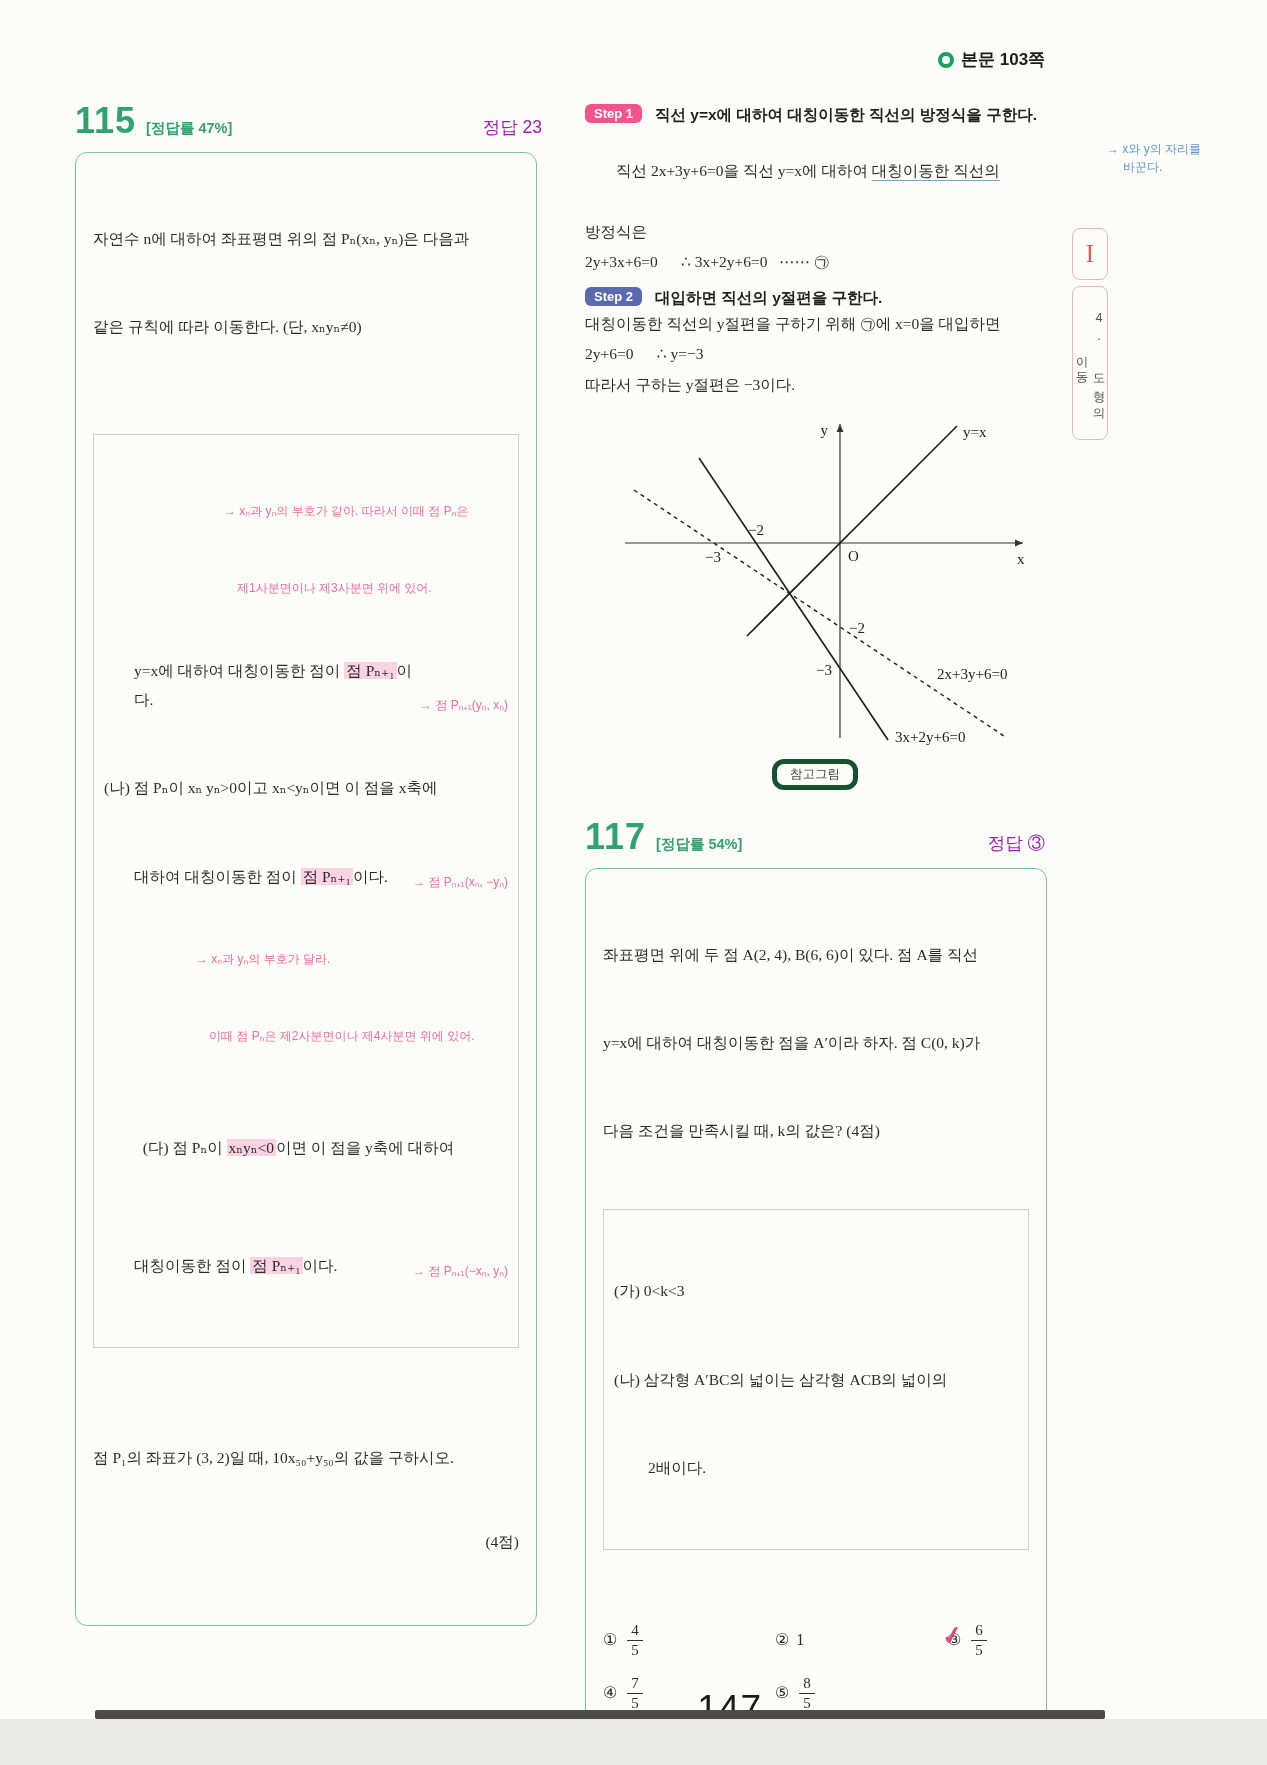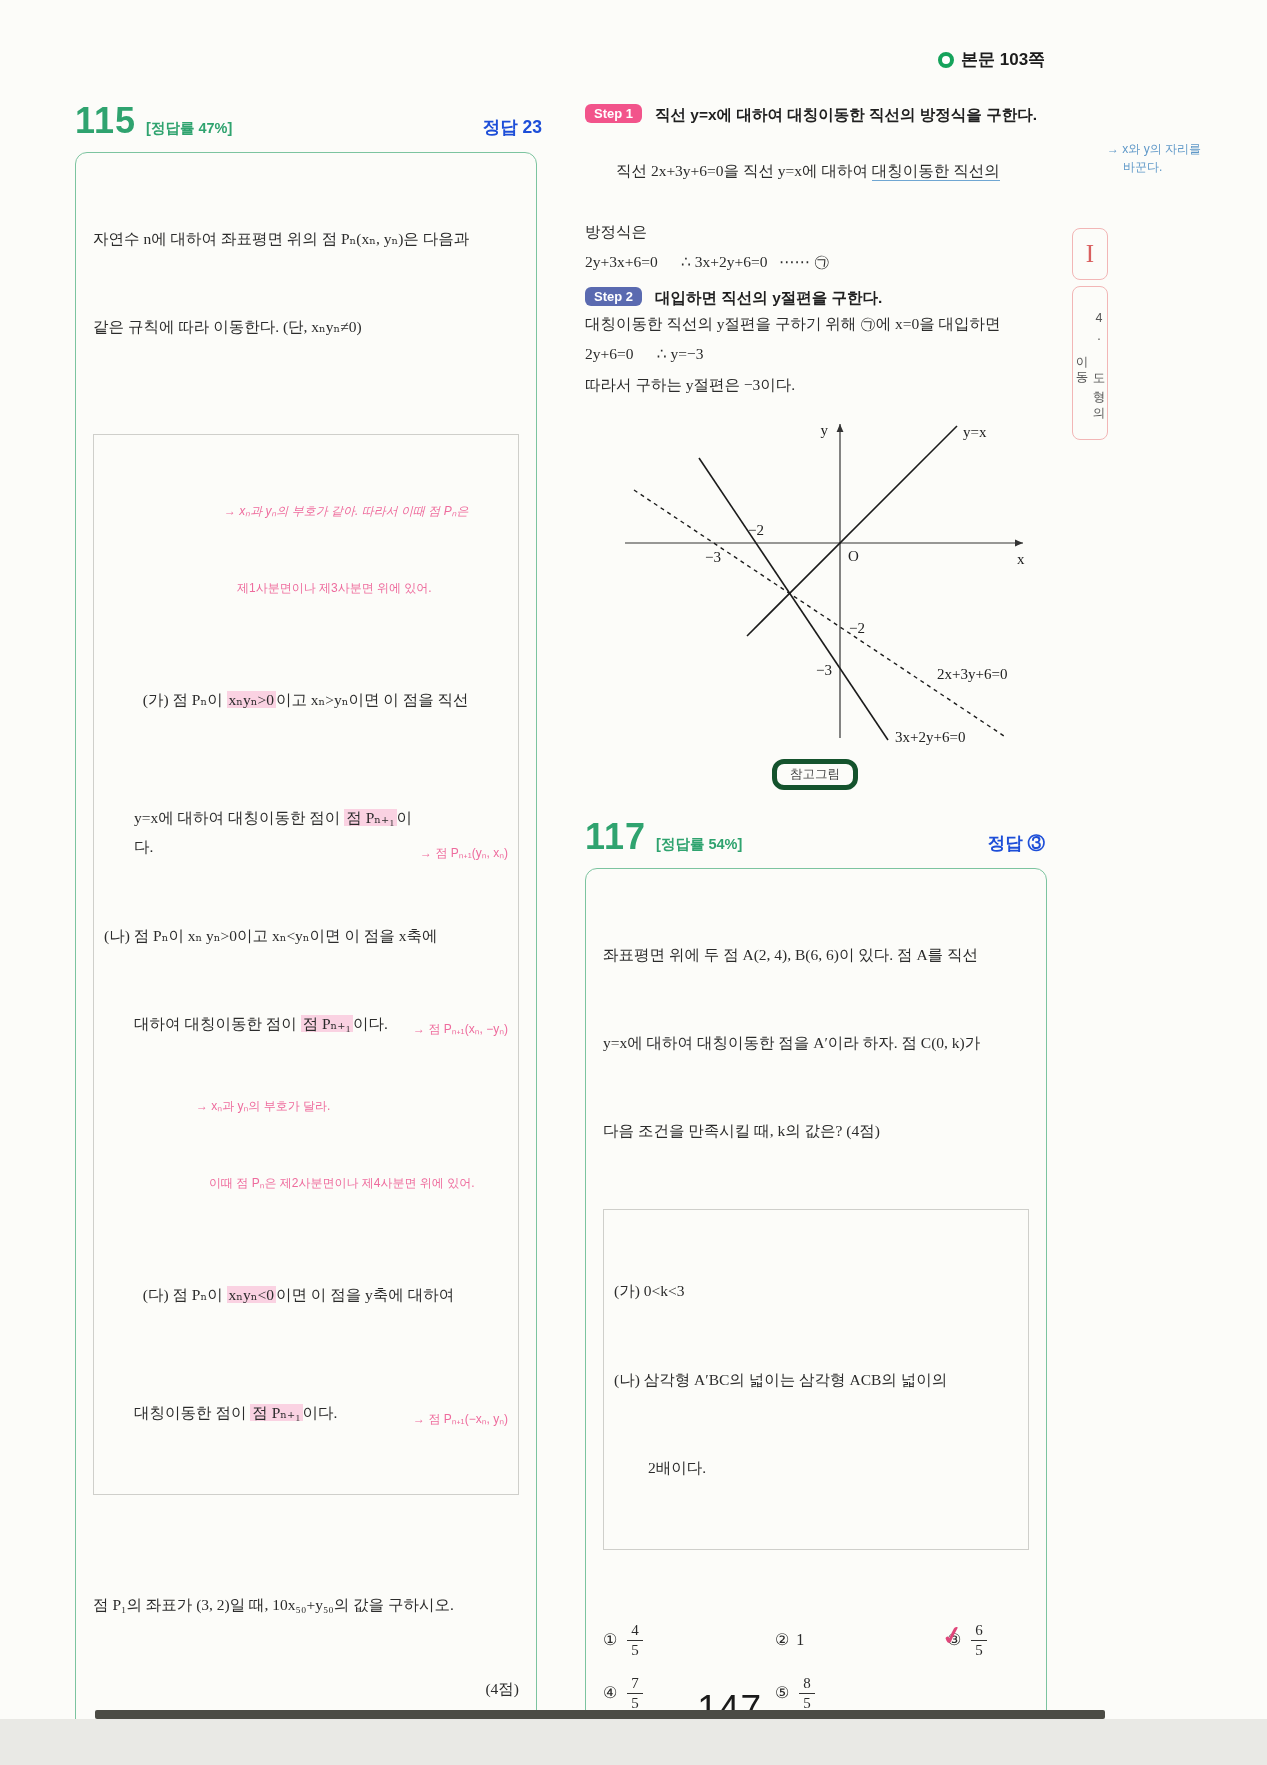--- a/index.html
+++ b/index.html
@@ -23,32 +23,32 @@
 
   
   .col-left{position:absolute;left:75px;top:88px;width:467px;}
   .col-right{position:absolute;left:585px;top:88px;width:662px;}
 
   
   .prob-head{display:flex;align-items:baseline;font-family:"Liberation Sans",sans-serif;}
   .prob-head.w460{width:460px;}
   .prob-num{font-size:36px;font-weight:bold;color:#2fa36f;letter-spacing:1px;}
   .prob-rate{font-size:14.5px;color:#2fa36f;margin-left:10px;font-weight:bold;}
-  .prob-ans{margin-left:auto;font-size:17.5px;font-weight:bold;color:#1d4ed8;}
+  .prob-ans{margin-left:auto;font-size:17.5px;font-weight:normal;color:#a21caf;}
 
   
   .qbox{border:1.6px solid #7cc4a0;border-radius:12px;padding:12px 17px 14px 17px;
         font-size:15.5px;line-height:1.9;margin-top:10px;width:426px;white-space:pre-wrap;}
   .cbox{border:1px solid #cfcfcb;margin-top:4px;padding:8px 10px;position:relative;}
   .cline .ind{margin-left:30px;}
   .flexline{display:flex;justify-content:space-between;align-items:flex-end;gap:6px;}
   .hl{background:#fad2e2;padding:0 2px;}
   .pnote{color:#ee6b9d;font-size:12px;font-family:"Liberation Sans",sans-serif;line-height:1.5;white-space:nowrap;}
   .pnote.arrowed::before{content:"→ ";}
-  .ptop{margin-left:120px;font-style:italic;}
+  .ptop{margin-left:120px;}
   .ptop2{margin-left:133px;}
   .pmid{margin-left:92px;}
   .pmid2{margin-left:105px;}
   .pts-line{text-align:right;line-height:1.4;}
 
   
   .step{margin-top:20px;}
   .badge{display:inline-block;border-radius:6px;color:#fff;font-family:"Liberation Sans",sans-serif;
          font-size:13px;font-weight:bold;padding:2px 9px;margin-right:9px;vertical-align:2px;}
   .badge.pink{background:#f2548b;}
@@ -105,23 +105,20 @@
       <span class="prob-ans">정답 23</span>
     </div>
 
     <div class="qbox">
       <div>자연수 n에 대하여 좌표평면 위의 점 Pₙ(xₙ, yₙ)은 다음과</div>
       <div>같은 규칙에 따라 이동한다. (단, xₙyₙ≠0)</div>
 
       <div class="cbox">
         <div class="pnote arrowed ptop">xₙ과 yₙ의 부호가 같아. 따라서 이때 점 Pₙ은</div>
         <div class="pnote ptop2">제1사분면이나 제3사분면 위에 있어.</div>
-        <div class="cline">
-          <span>(가) 점 Pₙ이 </span><span class="hl">xₙyₙ&gt;0</span><span>이고 xₙ&gt;yₙ이면 이 점을 직선</span>
-        </div>
         <div class="cline flexline">
           <span class="ind"><span>y=x에 대하여 대칭이동한 점이 </span><span class="hl">점 Pₙ₊₁</span><span>이다.</span></span>
           <span class="pnote arrowed">점 Pₙ₊₁(yₙ, xₙ)</span>
         </div>
         <div class="cline">(나) 점 Pₙ이 xₙ yₙ&gt;0이고 xₙ&lt;yₙ이면 이 점을 x축에</div>
         <div class="cline flexline">
           <span class="ind"><span>대하여 대칭이동한 점이 </span><span class="hl">점 Pₙ₊₁</span><span>이다.</span></span>
           <span class="pnote arrowed">점 Pₙ₊₁(xₙ, −yₙ)</span>
         </div>
         <div class="pnote arrowed pmid">xₙ과 yₙ의 부호가 달라.</div>

